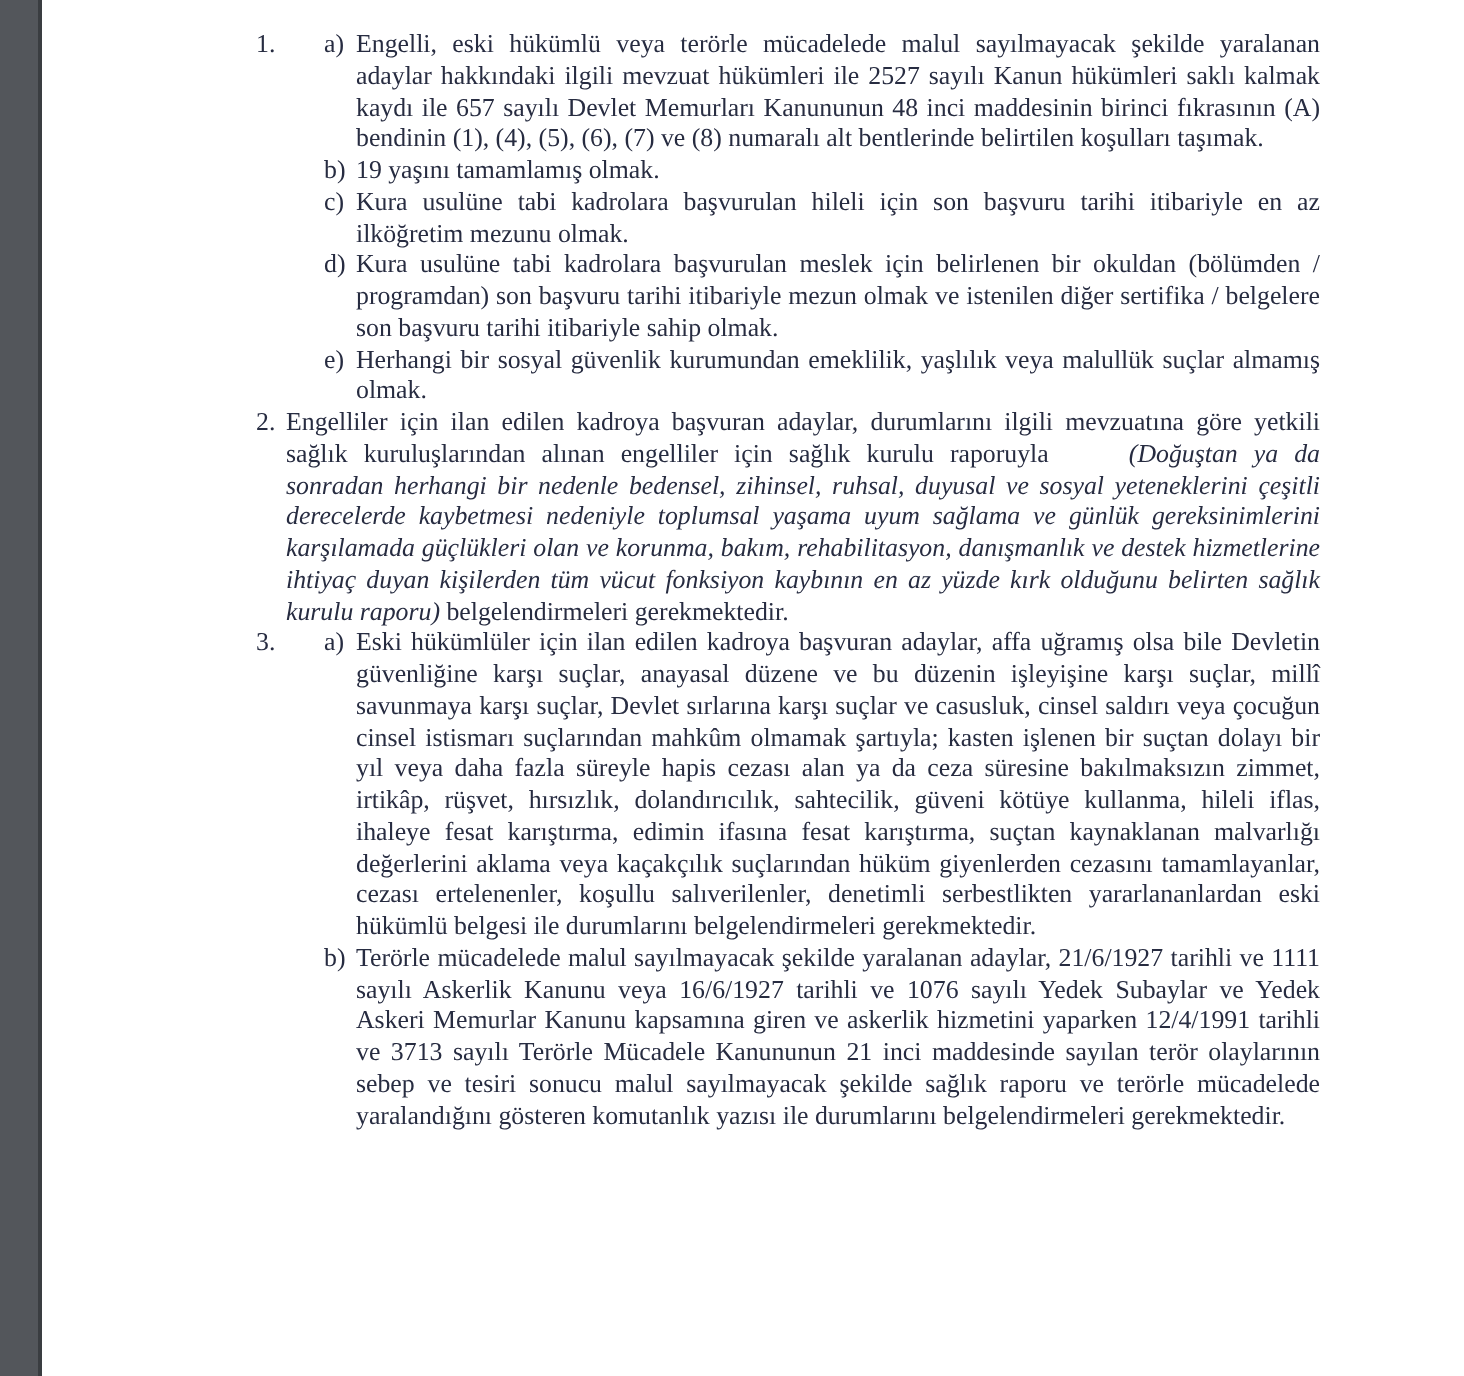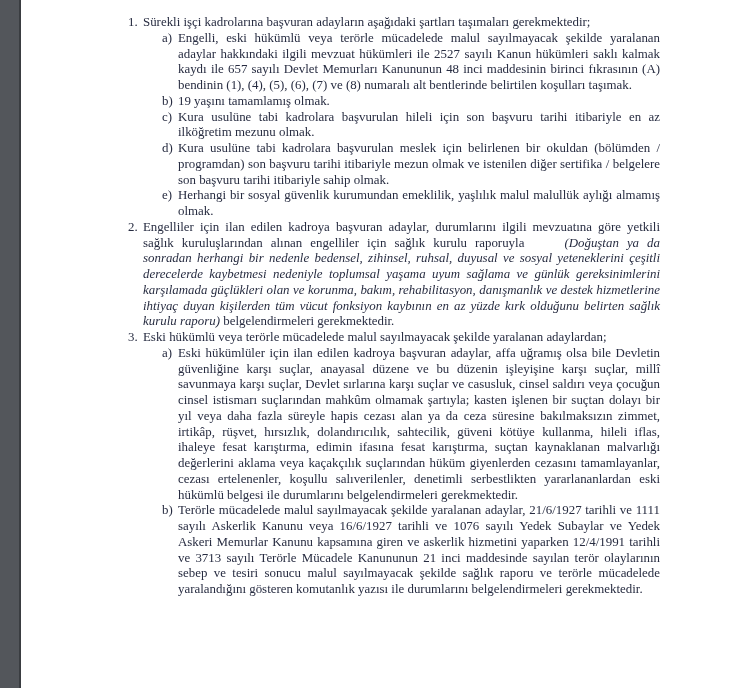--- a/index.html
+++ b/index.html
@@ -44,51 +44,49 @@
 <span class="artifact artifact-1"></span>
 <span class="artifact artifact-2"></span>
 
 <aside class="sidebar"></aside>
 
 <main class="page">
   <section class="doc">
 
     <div class="item">
       <span class="num">1.</span>
-      <p>Sürekli işçi kadrolarına başvuran adayların aşağıdaki şartları taşımaları gerekmektedir;</p>
       <div class="subitem">
         <span class="letter">a)</span>
         <p>Engelli, eski hükümlü veya terörle mücadelede malul sayılmayacak şekilde yaralanan adaylar hakkındaki ilgili mevzuat hükümleri ile 2527 sayılı Kanun hükümleri saklı kalmak kaydı ile 657 sayılı Devlet Memurları Kanununun 48 inci maddesinin birinci fıkrasının (A) bendinin (1), (4), (5), (6), (7) ve (8) numaralı alt bentlerinde belirtilen koşulları taşımak.</p>
       </div>
       <div class="subitem">
         <span class="letter">b)</span>
         <p>19 yaşını tamamlamış olmak.</p>
       </div>
       <div class="subitem">
         <span class="letter">c)</span>
         <p>Kura usulüne tabi kadrolara başvurulan hileli için son başvuru tarihi itibariyle en az ilköğretim mezunu olmak.</p>
       </div>
       <div class="subitem">
         <span class="letter">d)</span>
         <p>Kura usulüne tabi kadrolara başvurulan meslek için belirlenen bir okuldan (bölümden / programdan) son başvuru tarihi itibariyle mezun olmak ve istenilen diğer sertifika / belgelere son başvuru tarihi itibariyle sahip olmak.</p>
       </div>
       <div class="subitem">
         <span class="letter">e)</span>
-        <p>Herhangi bir sosyal güvenlik kurumundan emeklilik, yaşlılık malul malullük aylığı almamış olmak.</p>
+        <p>Herhangi bir sosyal güvenlik kurumundan emeklilik, yaşlılık veya malullük suçlar almamış olmak.</p>
       </div>
     </div>
 
     <div class="item">
       <span class="num">2.</span>
       <p><span>Engelliler için ilan edilen kadroya başvuran adaylar, durumlarını ilgili mevzuatına göre yetkili sağlık kuruluşlarından alınan engelliler için sağlık kurulu raporuyla </span><span class="italic">(Doğuştan ya da sonradan herhangi bir nedenle bedensel, zihinsel, ruhsal, duyusal ve sosyal yeteneklerini çeşitli derecelerde kaybetmesi nedeniyle toplumsal yaşama uyum sağlama ve günlük gereksinimlerini karşılamada güçlükleri olan ve korunma, bakım, rehabilitasyon, danışmanlık ve destek hizmetlerine ihtiyaç duyan kişilerden tüm vücut fonksiyon kaybının en az yüzde kırk olduğunu belirten sağlık kurulu raporu)</span><span> belgelendirmeleri gerekmektedir.</span></p>
     </div>
 
     <div class="item">
       <span class="num">3.</span>
-      <p>Eski hükümlü veya terörle mücadelede malul sayılmayacak şekilde yaralanan adaylardan;</p>
       <div class="subitem">
         <span class="letter">a)</span>
         <p>Eski hükümlüler için ilan edilen kadroya başvuran adaylar, affa uğramış olsa bile Devletin güvenliğine karşı suçlar, anayasal düzene ve bu düzenin işleyişine karşı suçlar, millî savunmaya karşı suçlar, Devlet sırlarına karşı suçlar ve casusluk, cinsel saldırı veya çocuğun cinsel istismarı suçlarından mahkûm olmamak şartıyla; kasten işlenen bir suçtan dolayı bir yıl veya daha fazla süreyle hapis cezası alan ya da ceza süresine bakılmaksızın zimmet, irtikâp, rüşvet, hırsızlık, dolandırıcılık, sahtecilik, güveni kötüye kullanma, hileli iflas, ihaleye fesat karıştırma, edimin ifasına fesat karıştırma, suçtan kaynaklanan malvarlığı değerlerini aklama veya kaçakçılık suçlarından hüküm giyenlerden cezasını tamamlayanlar, cezası ertelenenler, koşullu salıverilenler, denetimli serbestlikten yararlananlardan eski hükümlü belgesi ile durumlarını belgelendirmeleri gerekmektedir.</p>
       </div>
       <div class="subitem">
         <span class="letter">b)</span>
         <p>Terörle mücadelede malul sayılmayacak şekilde yaralanan adaylar, 21/6/1927 tarihli ve 1111 sayılı Askerlik Kanunu veya 16/6/1927 tarihli ve 1076 sayılı Yedek Subaylar ve Yedek Askeri Memurlar Kanunu kapsamına giren ve askerlik hizmetini yaparken 12/4/1991 tarihli ve 3713 sayılı Terörle Mücadele Kanununun 21 inci maddesinde sayılan terör olaylarının sebep ve tesiri sonucu malul sayılmayacak şekilde sağlık raporu ve terörle mücadelede yaralandığını gösteren komutanlık yazısı ile durumlarını belgelendirmeleri gerekmektedir.</p>
       </div>
     </div>
 

